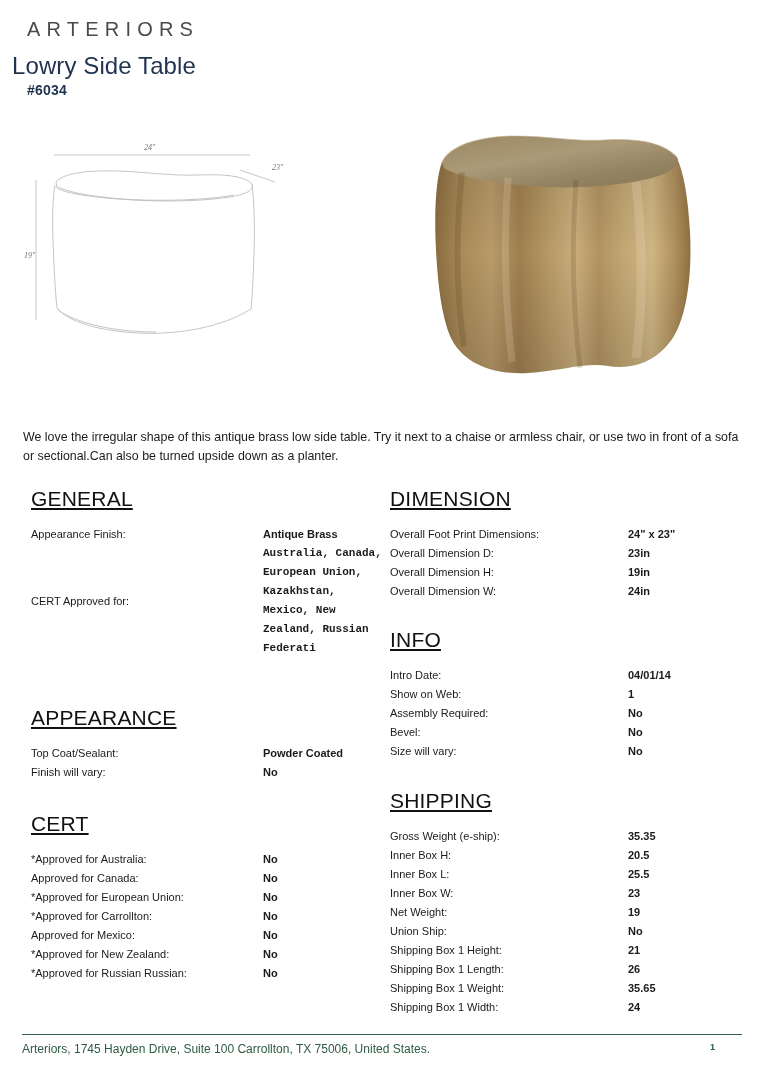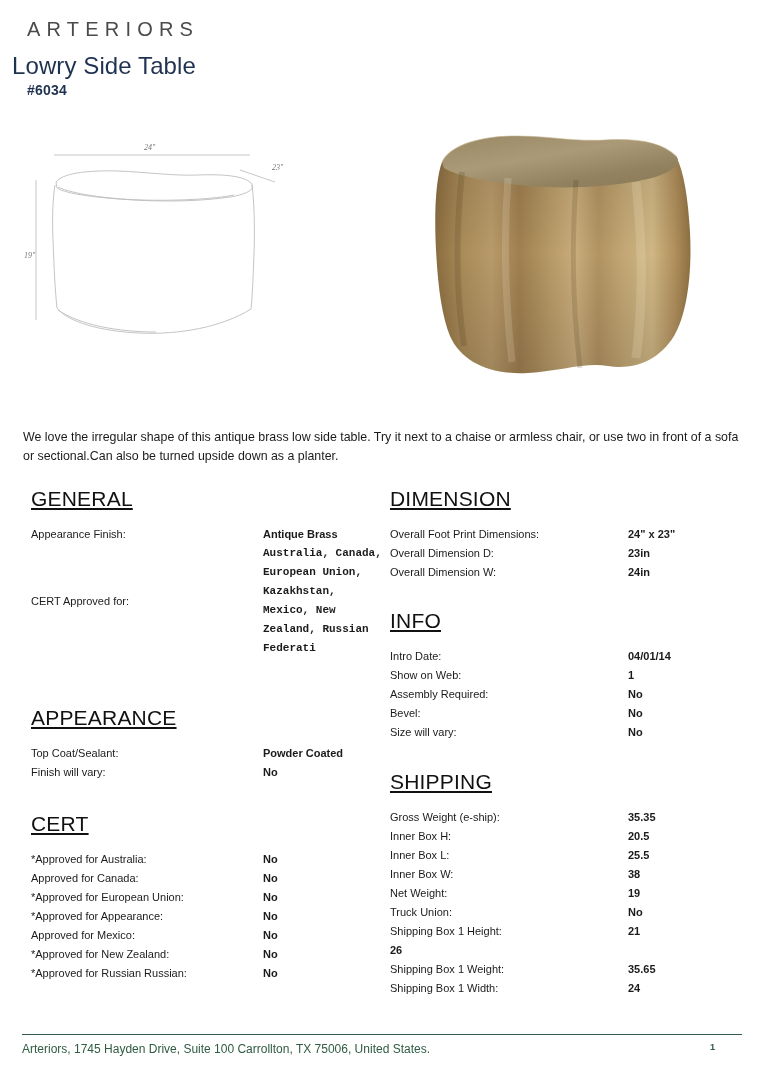--- a/index.html
+++ b/index.html
@@ -314,21 +314,21 @@
         </div>
         <div class="spec-row">
           <div class="spec-label">Approved for Canada:</div>
           <div class="spec-value">No</div>
         </div>
         <div class="spec-row">
           <div class="spec-label">*Approved for European Union:</div>
           <div class="spec-value">No</div>
         </div>
         <div class="spec-row">
-          <div class="spec-label">*Approved for Appearance:</div>
+          <div class="spec-label">*Approved for Carrollton:</div>
           <div class="spec-value">No</div>
         </div>
         <div class="spec-row">
           <div class="spec-label">Approved for Mexico:</div>
           <div class="spec-value">No</div>
         </div>
         <div class="spec-row">
           <div class="spec-label">*Approved for New Zealand:</div>
           <div class="spec-value">No</div>
         </div>
@@ -348,20 +348,24 @@
       <div class="spec-rows">
         <div class="spec-row">
           <div class="spec-label">Overall Foot Print Dimensions:</div>
           <div class="spec-value">24" x 23"</div>
         </div>
         <div class="spec-row">
           <div class="spec-label">Overall Dimension D:</div>
           <div class="spec-value">23in</div>
         </div>
         <div class="spec-row">
+          <div class="spec-label">Overall Dimension H:</div>
+          <div class="spec-value">19in</div>
+        </div>
+        <div class="spec-row">
           <div class="spec-label">Overall Dimension W:</div>
           <div class="spec-value">24in</div>
         </div>
       </div>
     </div>
 
     <div class="gap-after-dimension"></div>
 
     <div class="section">
       <div class="section-title">INFO</div>
@@ -401,35 +405,36 @@
         <div class="spec-row">
           <div class="spec-label">Inner Box H:</div>
           <div class="spec-value">20.5</div>
         </div>
         <div class="spec-row">
           <div class="spec-label">Inner Box L:</div>
           <div class="spec-value">25.5</div>
         </div>
         <div class="spec-row">
           <div class="spec-label">Inner Box W:</div>
-          <div class="spec-value">38</div>
+          <div class="spec-value">23</div>
         </div>
         <div class="spec-row">
           <div class="spec-label">Net Weight:</div>
           <div class="spec-value">19</div>
         </div>
         <div class="spec-row">
-          <div class="spec-label">Truck Union:</div>
+          <div class="spec-label">Union Ship:</div>
           <div class="spec-value">No</div>
         </div>
         <div class="spec-row">
           <div class="spec-label">Shipping Box 1 Height:</div>
           <div class="spec-value">21</div>
         </div>
         <div class="spec-row">
+          <div class="spec-label">Shipping Box 1 Length:</div>
           <div class="spec-value">26</div>
         </div>
         <div class="spec-row">
           <div class="spec-label">Shipping Box 1 Weight:</div>
           <div class="spec-value">35.65</div>
         </div>
         <div class="spec-row">
           <div class="spec-label">Shipping Box 1 Width:</div>
           <div class="spec-value">24</div>
         </div>

